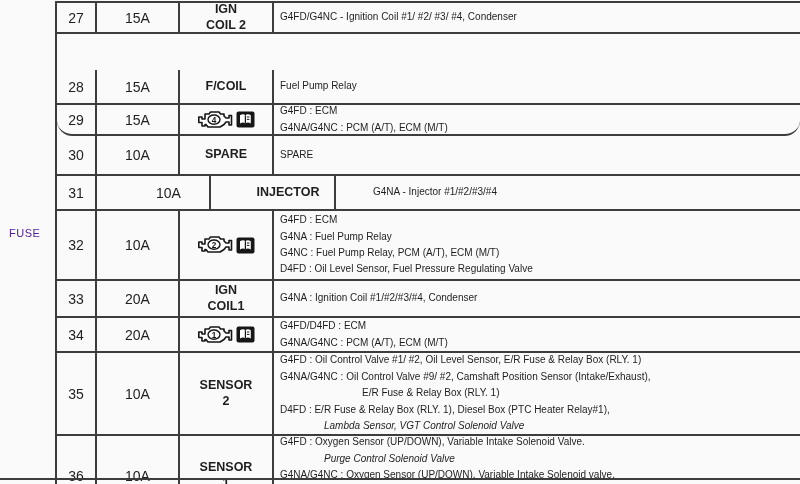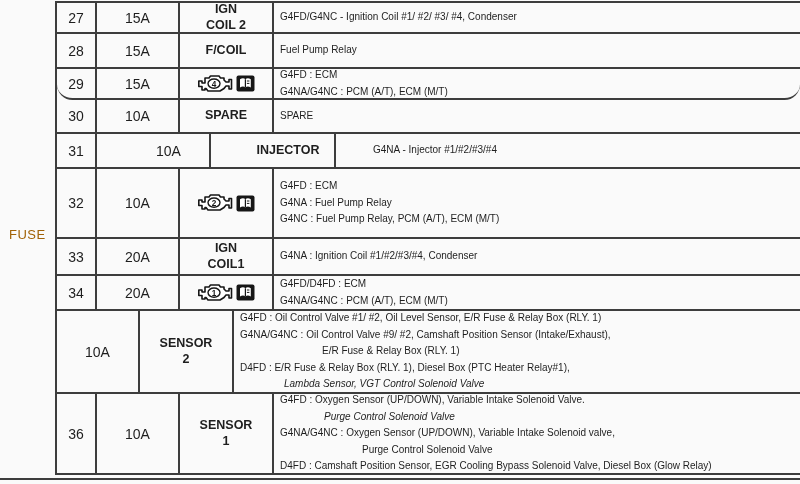--- a/index.html
+++ b/index.html
@@ -3,21 +3,21 @@
 <meta charset="utf-8">
 <style>
   html,body{margin:0;padding:0;background:#fff;}
   .stage{
     position:relative;width:800px;height:484px;overflow:hidden;
     background:#fafafa;color:#1e1e1e;
     font-family:"Liberation Sans", sans-serif;
   }
   .side-label{
     position:absolute;left:9px;top:227px;
-    font-size:13px;letter-spacing:.5px;color:#a16207;
+    font-size:11px;letter-spacing:.5px;color:#4c1d95;
   }
   .tbl{
     position:absolute;left:55px;top:1px;width:745px;
     border-top:2px solid #3d3d3d;border-left:2px solid #3d3d3d;
     box-sizing:border-box;
   }
   .row{display:flex;border-bottom:2px solid #3d3d3d;box-sizing:border-box;}
   .cell{box-sizing:border-box;display:flex;align-items:center;justify-content:center;}
   .c-no{width:40px;border-right:2px solid #3d3d3d;font-size:14px;}
   .c-amp{width:83px;border-right:2px solid #3d3d3d;font-size:14px;}
@@ -48,21 +48,21 @@
         <div class="cell c-no">27</div>
         <div class="cell c-amp">15A</div>
         <div class="cell c-name">
           <span>IGN</span>
           <span>COIL 2</span>
         </div>
         <div class="cell c-desc">
           <div class="desc-line">G4FD/G4NC - Ignition Coil #1/ #2/ #3/ #4, Condenser</div>
         </div>
       </div>
-      <div class="row" style="height: 35px;">
+      <div class="row" style="height: 35px; margin-top: 36px;">
         <div class="cell c-no">28</div>
         <div class="cell c-amp">15A</div>
         <div class="cell c-name">
           <span>F/COIL</span>
         </div>
         <div class="cell c-desc">
           <div class="desc-line">Fuel Pump Relay</div>
         </div>
       </div>
       <div class="row" style="height: 31px; border-radius: 16px;">
@@ -82,21 +82,21 @@
   <line x1="10.9" y1="7" x2="13.4" y2="7" stroke="#161616" stroke-width="1"></line>
   <line x1="10.9" y1="9.4" x2="13.4" y2="9.4" stroke="#161616" stroke-width="1"></line>
 </svg>
           </span>
         </div>
         <div class="cell c-desc">
           <div class="desc-line">G4FD : ECM</div>
           <div class="desc-line">G4NA/G4NC : PCM (A/T), ECM (M/T)</div>
         </div>
       </div>
-      <div class="row" style="height: 34px;">
+      <div class="row" style="height: 40px;">
         <div class="cell c-no">30</div>
         <div class="cell c-amp">10A</div>
         <div class="cell c-name">
           <span>SPARE</span>
         </div>
         <div class="cell c-desc">
           <div class="desc-line">SPARE</div>
         </div>
       </div>
       <div class="row" style="height: 35px; gap: 31px;">
@@ -125,20 +125,21 @@
   <line x1="9.4" y1="5.2" x2="9.4" y2="13.4" stroke="#161616" stroke-width="1.2"></line>
   <line x1="10.9" y1="7" x2="13.4" y2="7" stroke="#161616" stroke-width="1"></line>
   <line x1="10.9" y1="9.4" x2="13.4" y2="9.4" stroke="#161616" stroke-width="1"></line>
 </svg>
           </span>
         </div>
         <div class="cell c-desc">
           <div class="desc-line">G4FD : ECM</div>
           <div class="desc-line">G4NA : Fuel Pump Relay</div>
           <div class="desc-line">G4NC : Fuel Pump Relay, PCM (A/T), ECM (M/T)</div>
+          <div class="desc-line">D4FD : Oil Level Sensor, Fuel Pressure Regulating Valve</div>
         </div>
       </div>
       <div class="row" style="height: 37px;">
         <div class="cell c-no">33</div>
         <div class="cell c-amp">20A</div>
         <div class="cell c-name">
           <span>IGN</span>
           <span>COIL1</span>
         </div>
         <div class="cell c-desc">
@@ -163,20 +164,21 @@
   <line x1="10.9" y1="9.4" x2="13.4" y2="9.4" stroke="#161616" stroke-width="1"></line>
 </svg>
           </span>
         </div>
         <div class="cell c-desc">
           <div class="desc-line">G4FD/D4FD : ECM</div>
           <div class="desc-line">G4NA/G4NC : PCM (A/T), ECM (M/T)</div>
         </div>
       </div>
       <div class="row" style="height: 83px;">
+        <div class="cell c-no">35</div>
         <div class="cell c-amp">10A</div>
         <div class="cell c-name">
           <span>SENSOR</span>
           <span>2</span>
         </div>
         <div class="cell c-desc">
           <div class="desc-line">G4FD : Oil Control Valve #1/ #2, Oil Level Sensor, E/R Fuse &amp; Relay Box (RLY. 1)</div>
           <div class="desc-line">G4NA/G4NC : Oil Control Valve #9/ #2, Camshaft Position Sensor (Intake/Exhaust),</div>
           <div class="desc-line ind-2">E/R Fuse &amp; Relay Box (RLY. 1)</div>
           <div class="desc-line">D4FD : E/R Fuse &amp; Relay Box (RLY. 1), Diesel Box (PTC Heater Relay#1),</div>

